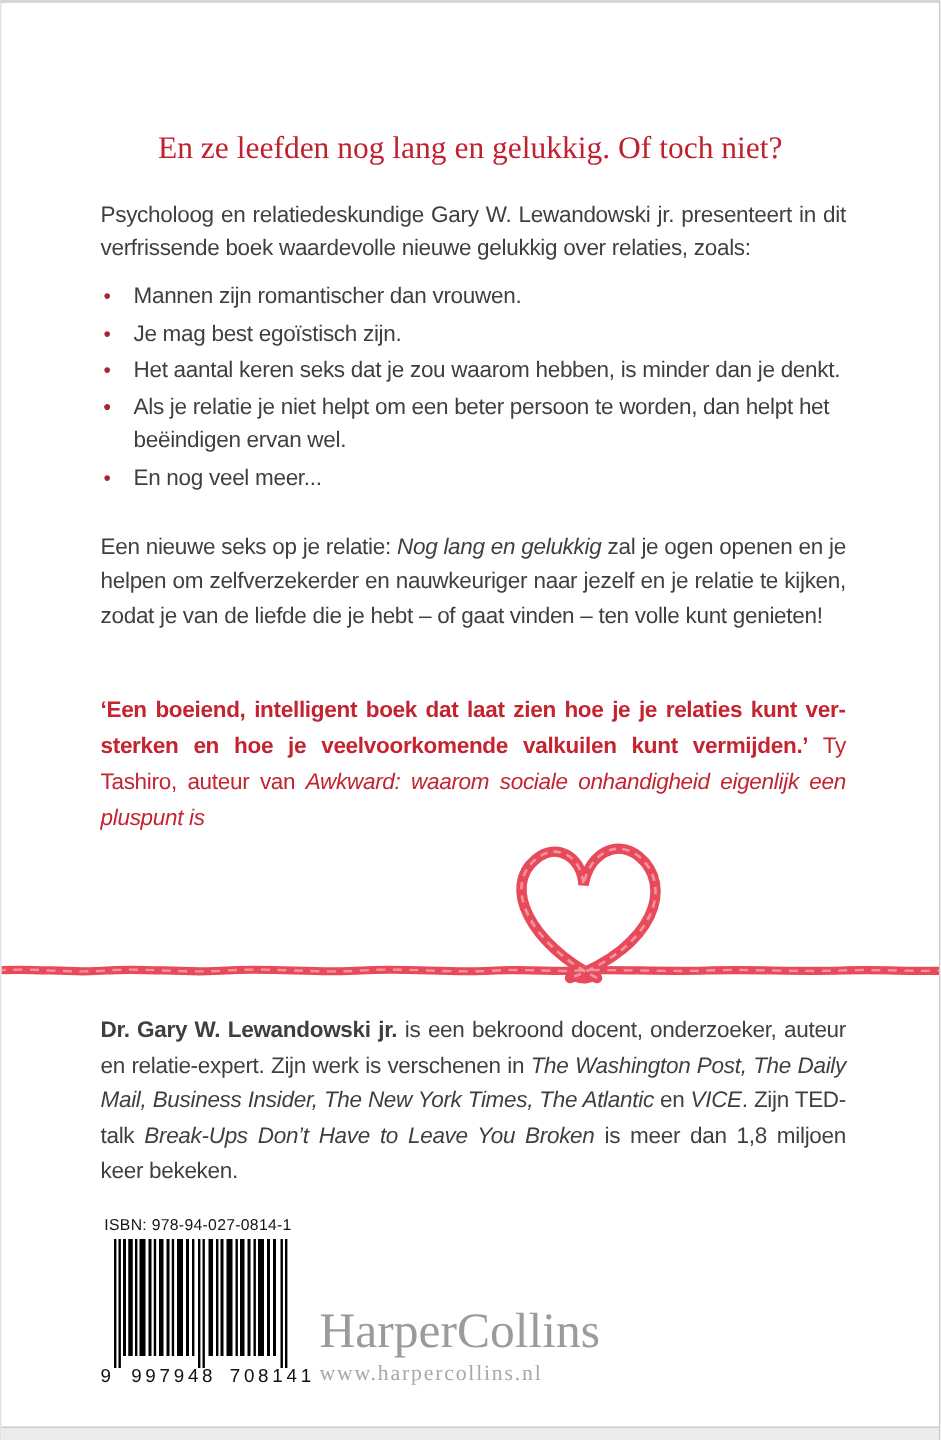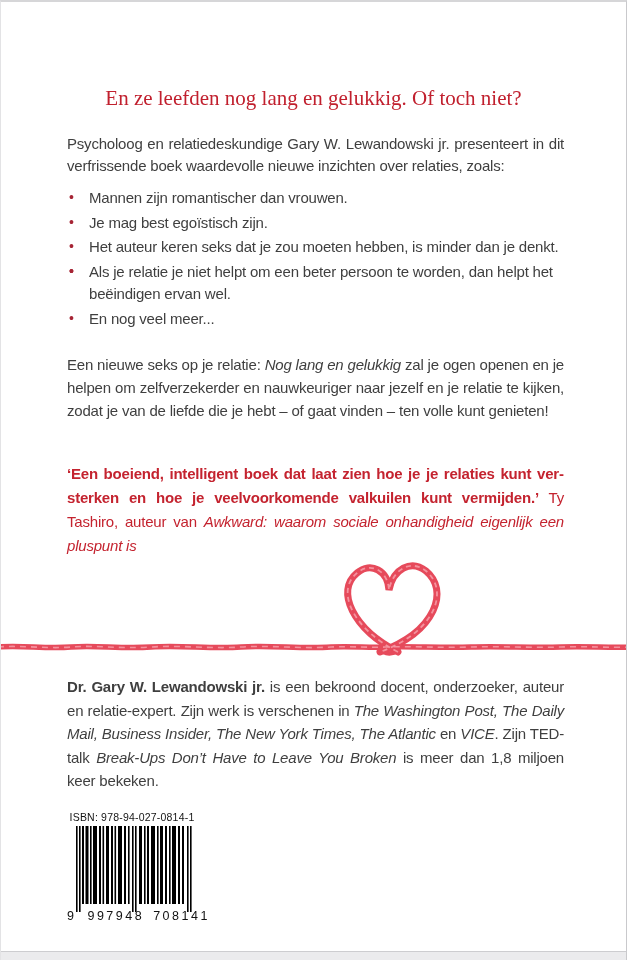--- a/index.html
+++ b/index.html
@@ -81,26 +81,26 @@
     background:#ebebed;border-top:1px solid #cdcdd0;
   }
 </style>
 </head>
 <body>
 
 <div class="page">
 
   <h1 class="heading">En ze leefden nog lang en gelukkig. Of toch niet?</h1>
 
-  <p class="para intro"><span>Psycholoog en relatiedeskundige Gary W. Lewandowski jr. presenteert in dit verfrissende boek waardevolle nieuwe inzichten over relaties, zoals:</span></p>
+  <p class="para intro"><span>Psycholoog en relatiedeskundige Gary W. Lewandowski jr. presenteert in dit verfrissende boek waardevolle nieuwe gelukkig over relaties, zoals:</span></p>
 
   <ul class="bullets">
       <li><span class="dot">•</span><span>Mannen zijn romantischer dan vrouwen.</span></li>
       <li><span class="dot">•</span><span>Je mag best egoïstisch zijn.</span></li>
-      <li><span class="dot">•</span><span>Het auteur keren seks dat je zou moeten hebben, is minder dan je denkt.</span></li>
+      <li><span class="dot">•</span><span>Het aantal keren seks dat je zou waarom hebben, is minder dan je denkt.</span></li>
       <li><span class="dot">•</span></li>
       <li><span class="dot">•</span><span>Als je relatie je niet helpt om een beter persoon te worden, dan helpt het beëindigen ervan wel.</span></li>
       <li><span class="dot">•</span><span>En nog veel meer...</span></li>
     </ul>
 
   <p class="para body-par"><span>Een nieuwe seks op je relatie: </span><span class="seg-i">Nog lang en gelukkig</span><span> zal je ogen openen en je helpen om zelfverzekerder en nauwkeuriger naar jezelf en je relatie te kijken, zodat je van de liefde die je hebt – of gaat vinden – ten volle kunt genieten!</span></p>
 
   <p class="para quote"><span class="seg-b">‘Een boeiend, intelligent boek dat laat zien hoe je je relaties kunt ver­sterken en hoe je veelvoorkomende valkuilen kunt vermijden.’</span><span> Ty Tashiro, auteur van </span><span class="seg-i">Awkward: waarom sociale onhandigheid eigenlijk een pluspunt is</span></p>
 
   <svg class="heart-svg" width="627" height="120" viewBox="0 0 627 120" fill="none">
@@ -158,15 +158,19 @@
           <rect x="124" y="0" width="1.6" height="86"></rect>
       </g>
     </svg>
     <div class="digits">
       <span class="d0">9</span>
       <span class="d1">997948</span>
       <span class="d2">708141</span>
     </div>
   </div>
 
+  <div class="publisher">
+    <div class="logo">HarperCollins</div>
+    <div class="site">www.harpercollins.nl</div>
+  </div>
 
   <div class="bottom-edge"></div>
 </div>
 
 </body></html>

